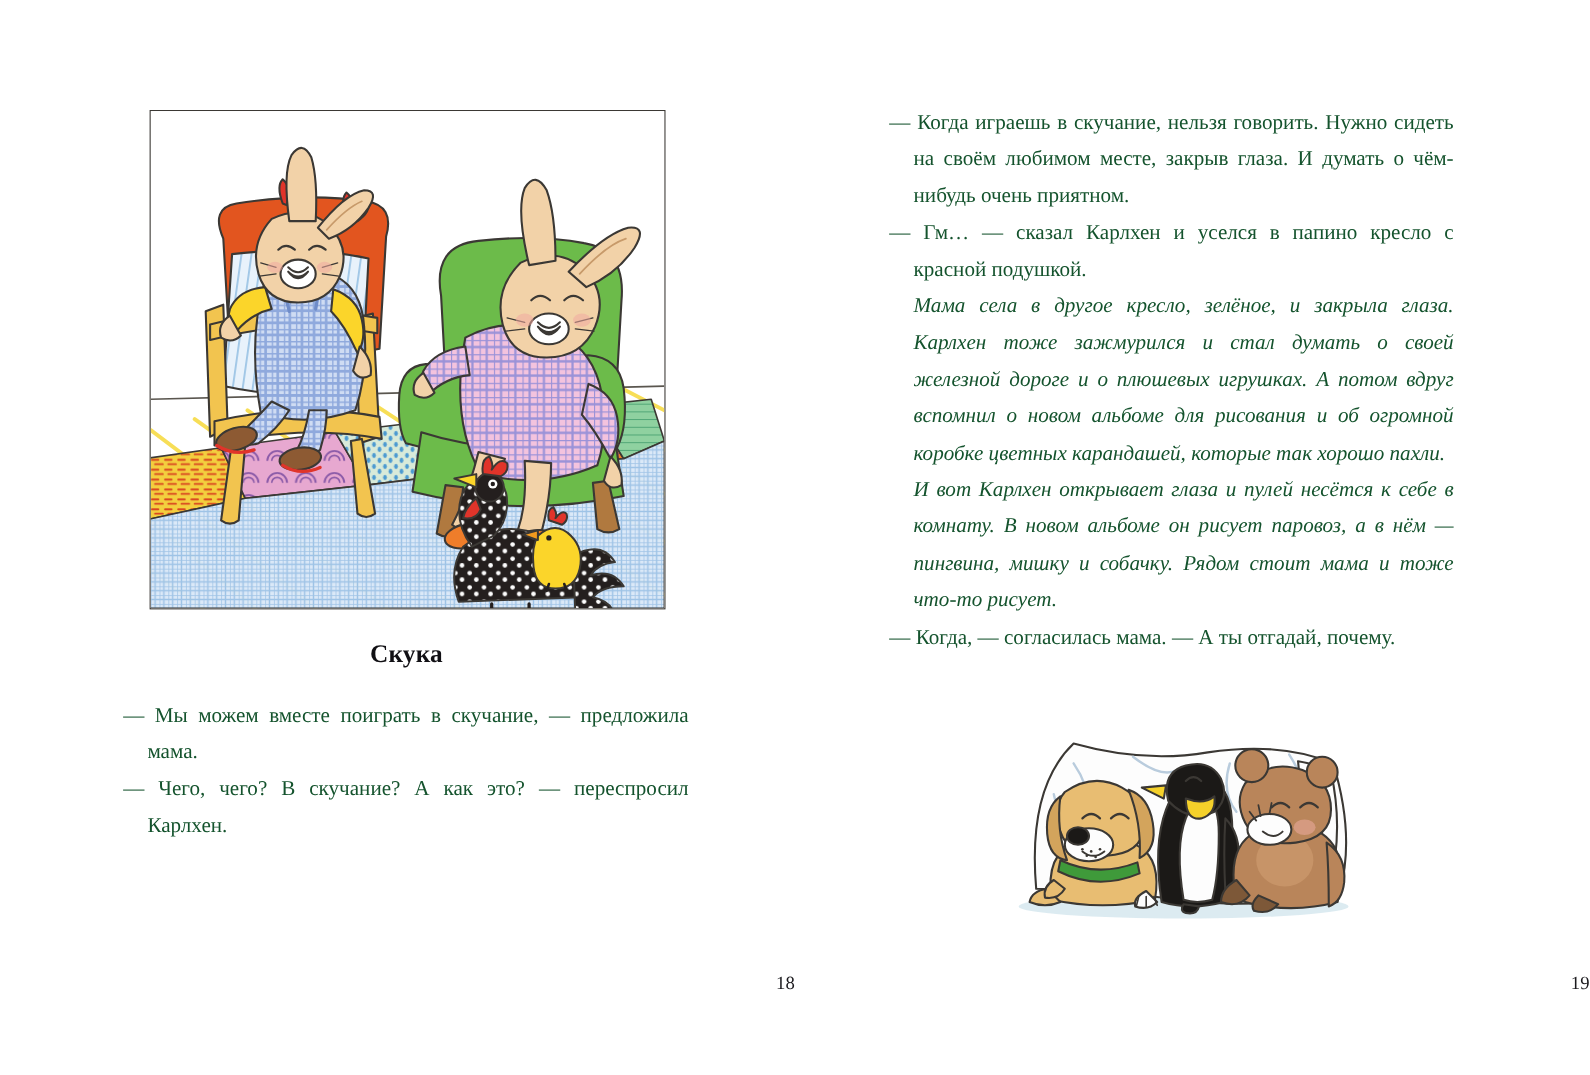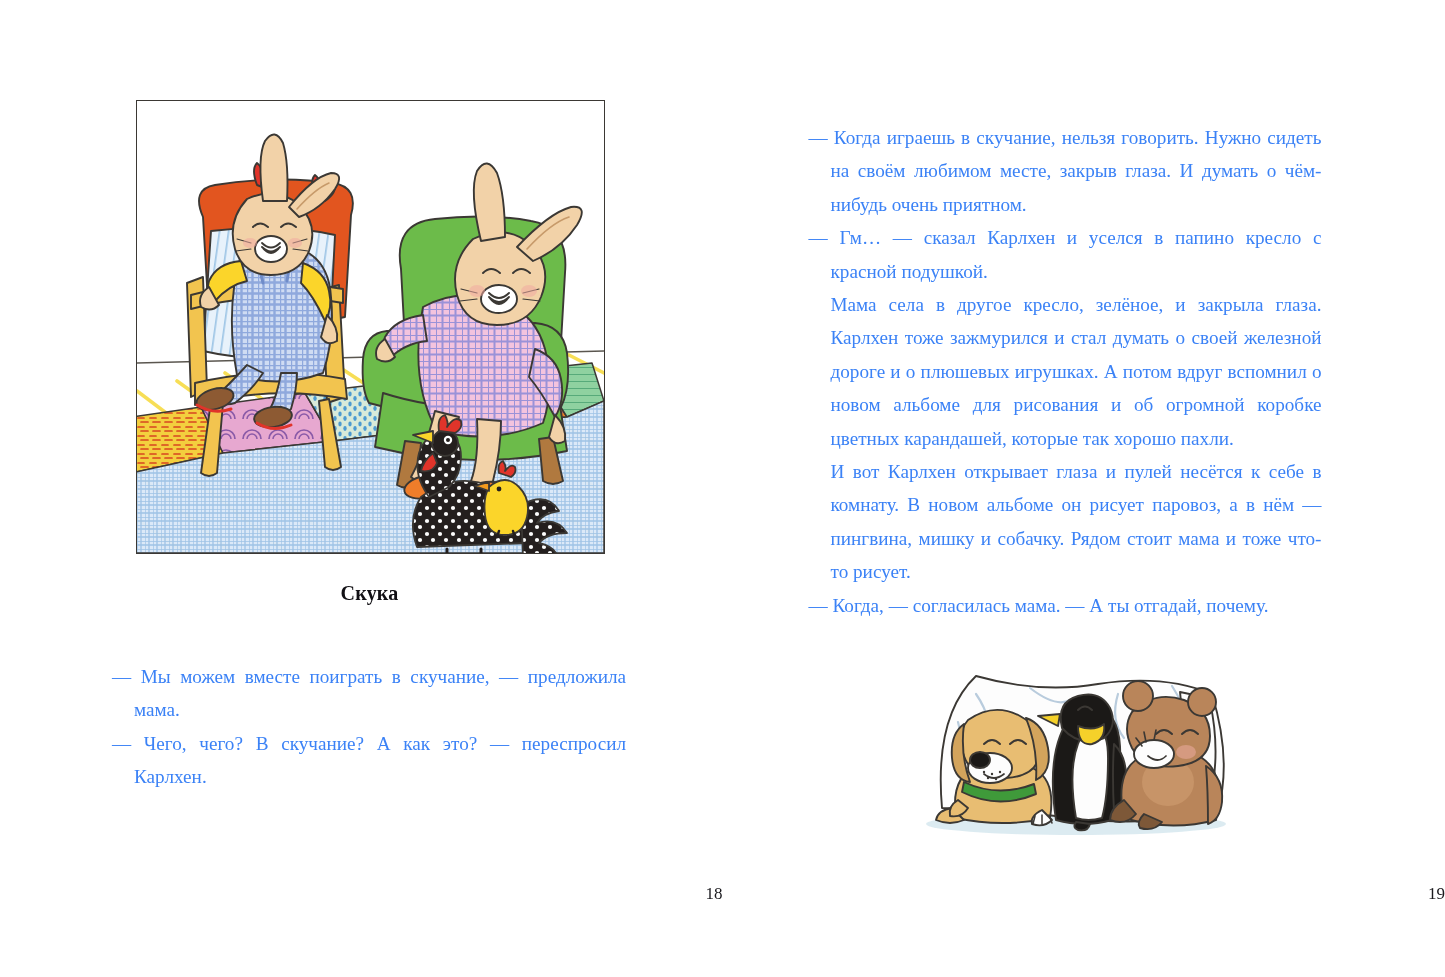--- a/index.html
+++ b/index.html
@@ -43,34 +43,33 @@
   }
   .illus-frame svg { display: block; width: 100%; height: 100%; }
 
   .chapter-title {
     position: absolute;
     left: 136px;
     top: 582px;
     width: 467px;
     text-align: center;
     font-weight: bold;
-    font-size: 20px;
+    font-size: 23px;
     letter-spacing: .2px;
     color: #111014;
     font-family: Liberation Serif, serif;
   }
 
   .body-text {
     position: absolute;
     font-size: 19.2px;
     line-height: 33.4px;
     text-align: justify;
     text-justify: inter-word;
-    color: #3b82f6;
-    margin-top: 26px;
+    color: #14532d;
   }
   .body-left {
     left: 112px;
     top: 634px;
     width: 514px;
   }
   .body-right {
     left: 808px;
     top: 95px;
     width: 513px;
@@ -78,20 +77,21 @@
   .para {
     margin: 0;
     text-indent: 0;
     padding-left: 22px;
   }
   .para.dash {
     text-indent: -22px;
   }
   .para.plain {
     text-indent: 0;
+    font-style: italic;
   }
   .para + .para { margin-top: 0; }
 
   .folio {
     position: absolute;
     width: 100%;
     left: 0;
     text-align: right;
     font-size: 17px;
     color: #1b1a1e;

